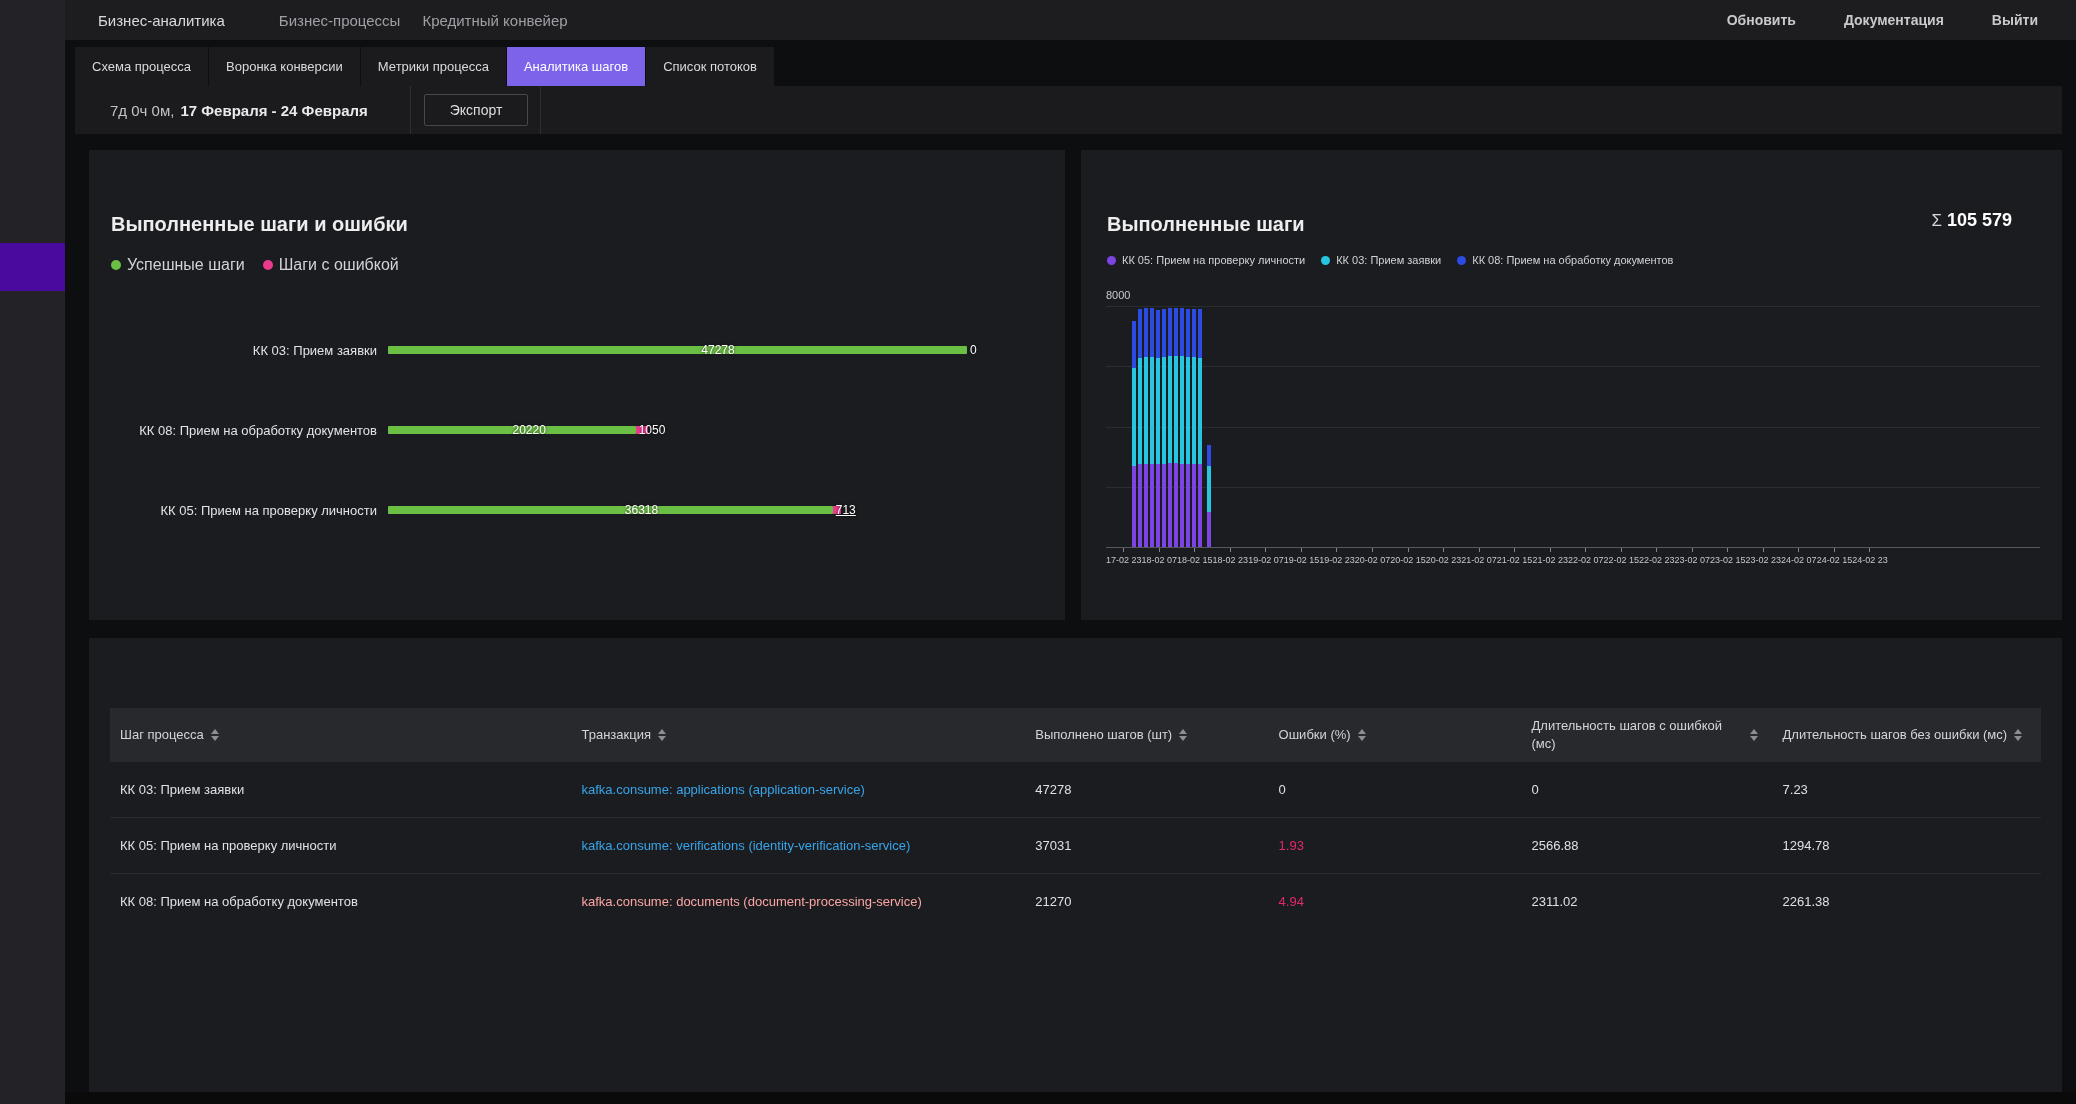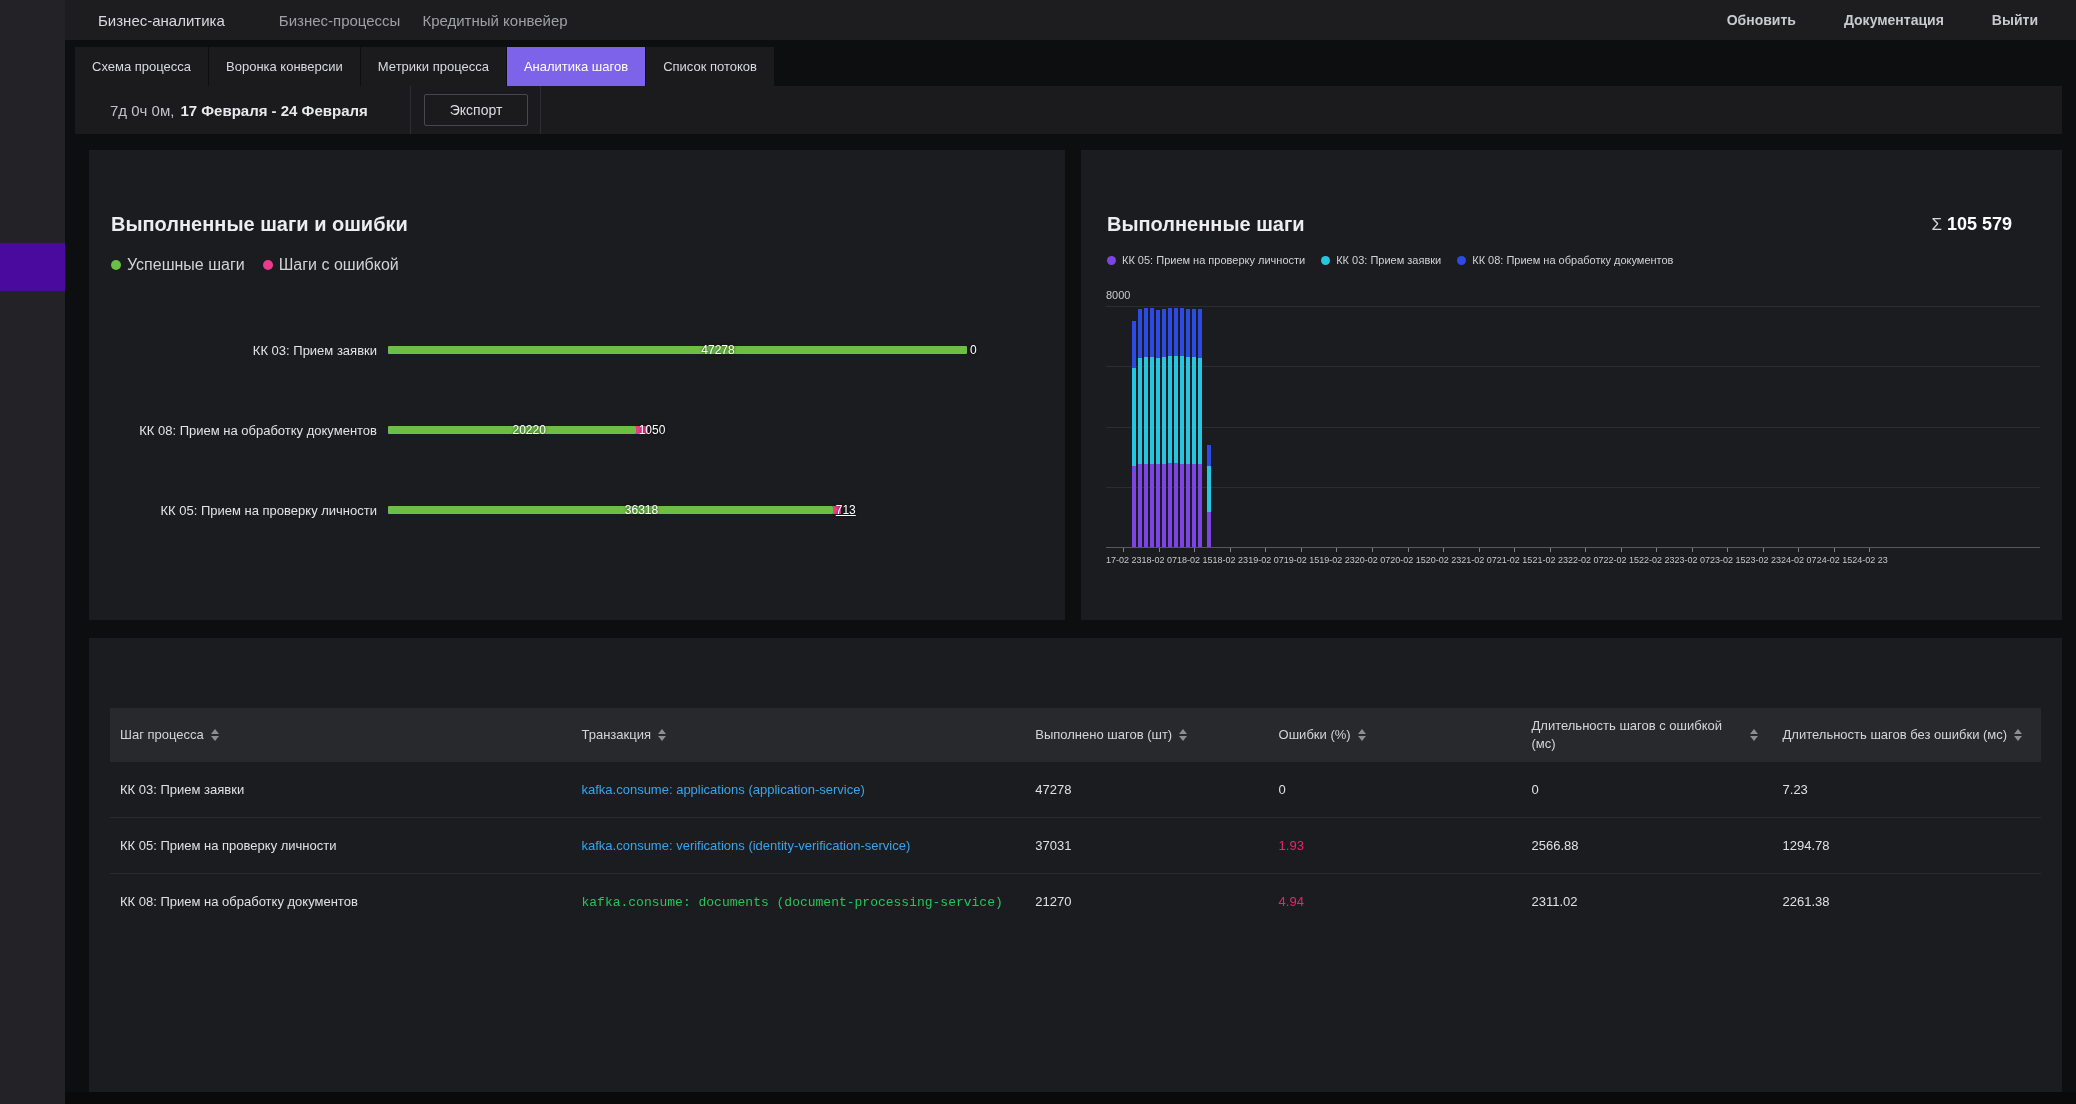--- a/index.html
+++ b/index.html
@@ -35,21 +35,21 @@
   .export-btn{height:32px;margin-left:13px;padding:0 25px;background:transparent;
     border:1px solid #47474d;border-radius:2px;color:#dddde1;font-size:14px;
     font-family:"Liberation Sans",sans-serif;cursor:pointer;}
   
   .panel{position:absolute;background:#1b1c1f;}
   .panel-left{left:89px;top:150px;width:976px;height:470px;}
   .panel-right{left:1081px;top:150px;width:981px;height:470px;}
   .panel-bottom{left:89px;top:638px;width:1973px;height:454px;}
   .panel-title{font-size:20px;font-weight:700;color:#ededef;line-height:28px;}
   .panel-left .panel-title{margin:60px 0 0 22px;}
-  .panel-title-row{display:flex;align-items:center;margin:60px 50px 0 26px;}
+  .panel-title-row{display:flex;align-items:flex-start;margin:60px 50px 0 26px;}
   .panel-title-row .panel-title{flex:1;margin:0;}
   .panel-total{white-space:nowrap;}
   .sigma{font-size:17px;color:#d6d7da;margin-right:5px;}
   .total-num{font-size:18px;font-weight:700;color:#fff;}
   
   .legend{display:flex;align-items:center;flex-wrap:nowrap;}
   .panel-left .legend{margin:18px 0 0 22px;column-gap:18px;}
   .panel-right .legend{margin:16px 0 0 26px;column-gap:16px;}
   .legend-item{display:flex;align-items:center;cursor:pointer;}
   .legend-dot{width:10px;height:10px;border-radius:50%;margin-right:6px;flex:none;}
@@ -444,21 +444,21 @@
           <tr>
             <td>КК 05: Прием на проверку личности</td>
             <td><span class="link" style="color: rgb(56, 165, 234);">kafka.consume: verifications (identity-verification-service)</span></td>
             <td>37031</td>
             <td style="color: rgb(224, 39, 111);">1.93</td>
             <td>2566.88</td>
             <td>1294.78</td>
           </tr>
           <tr>
             <td>КК 08: Прием на обработку документов</td>
-            <td><span class="link" style="color: #22c55e; font-family: Liberation Mono, monospace;">kafka.consume: documents (document-processing-service)</span></td>
+            <td><span class="link" style="color: #fca5a5;">kafka.consume: documents (document-processing-service)</span></td>
             <td>21270</td>
             <td style="color: rgb(224, 39, 111);">4.94</td>
             <td>2311.02</td>
             <td>2261.38</td>
           </tr>
         </tbody>
     </table>
   </div>
 </div>
 

